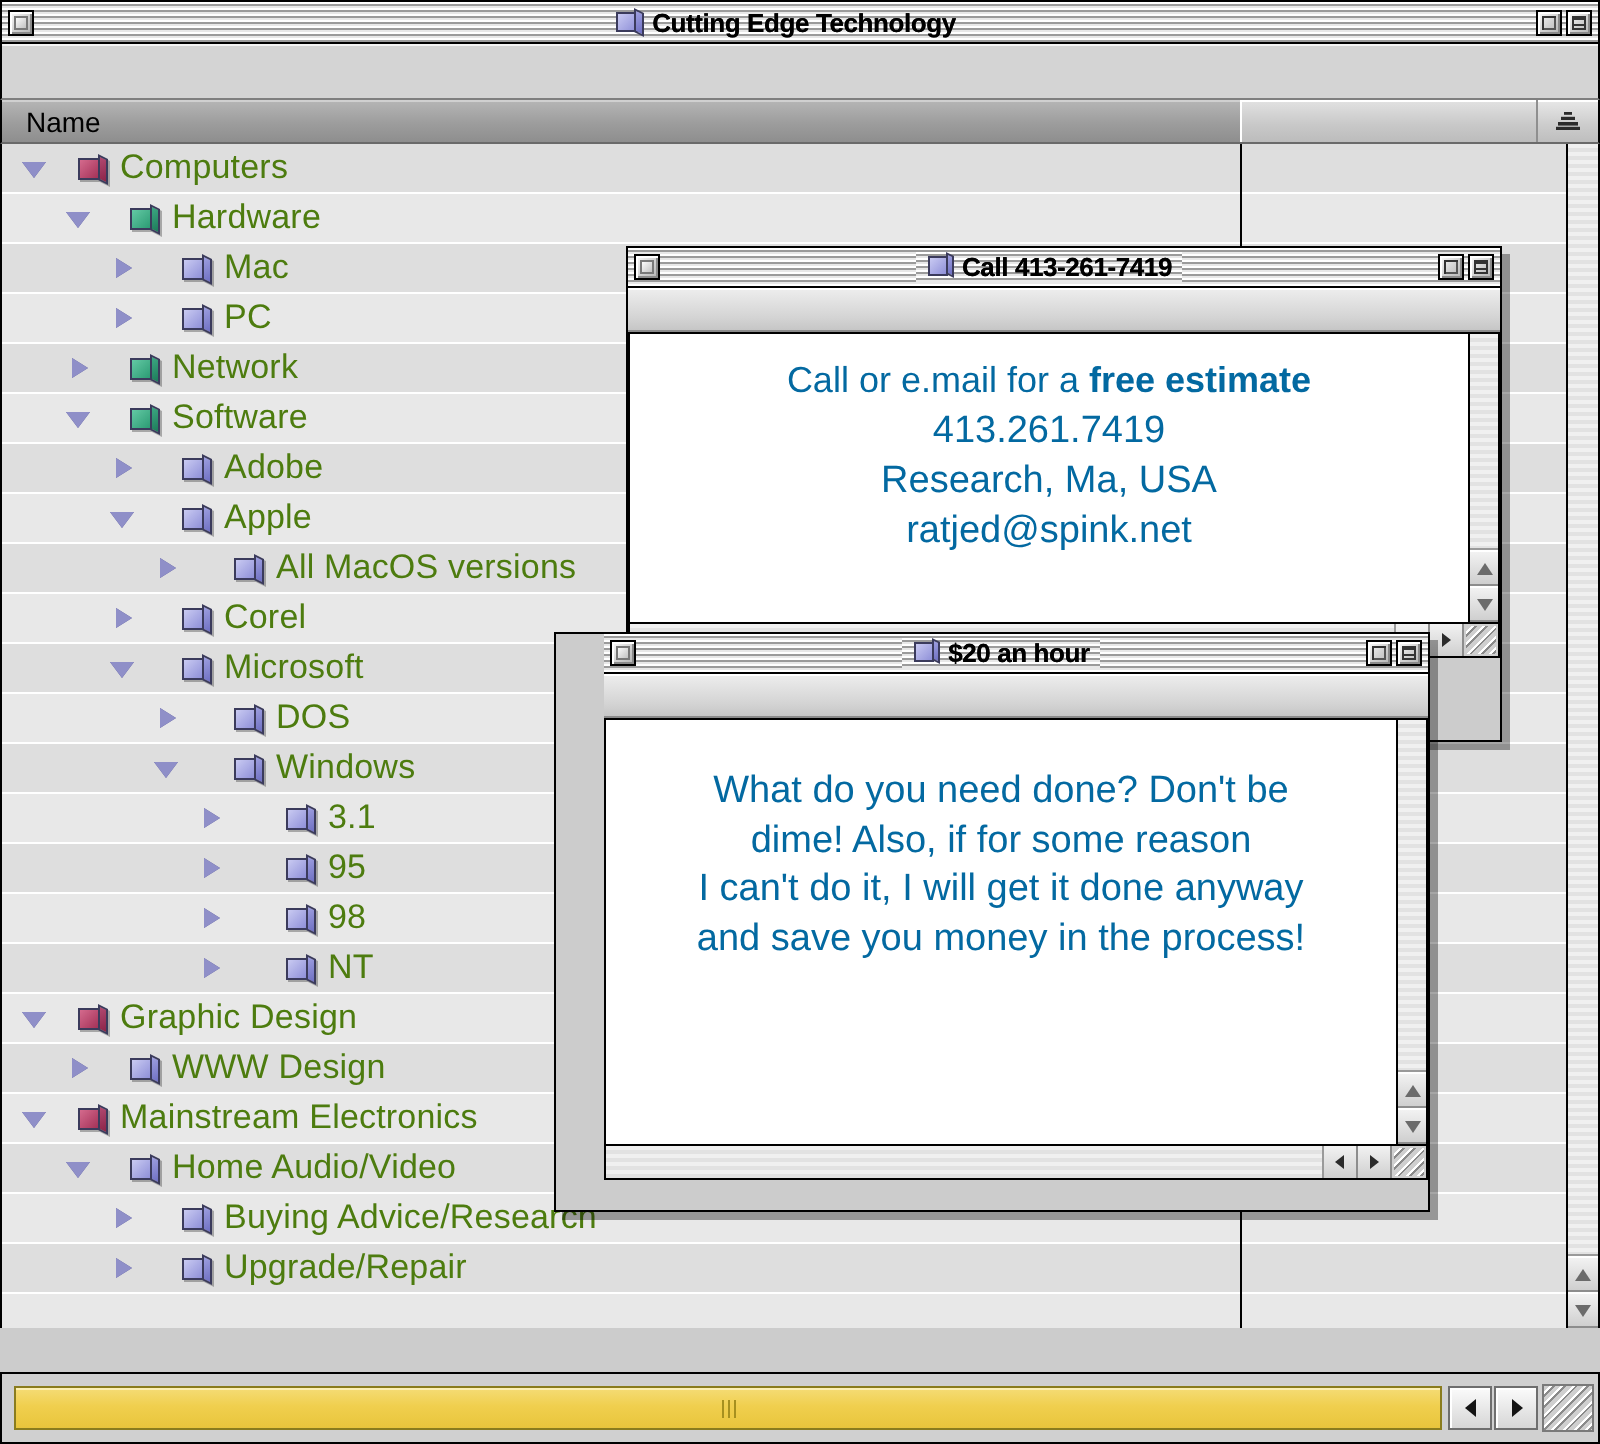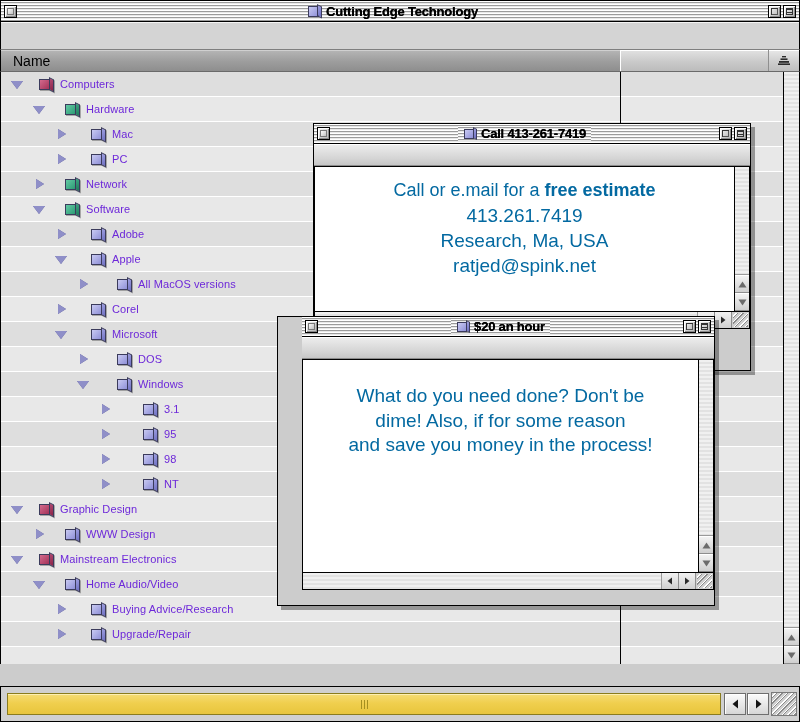--- a/index.html
+++ b/index.html
@@ -101,21 +101,20 @@
     flex: 1 1 auto;
     display: flex;
     align-items: center;
     justify-content: center;
     min-width: 0;
     height: 100%;
     overflow: hidden;
   }
   .tb-title {
     display: inline-flex;
-    align-items: center;
     gap: 4px;
     padding: 0 5px;
     background:
       repeating-linear-gradient(
         to bottom,
         #ffffff 0px, #ffffff 1px,
         #9b9b9b 1px, #9b9b9b 2px,
         #e8e8e8 2px, #e8e8e8 3px
       );
     white-space: nowrap;
@@ -294,22 +293,22 @@
     filter: drop-shadow(0.5px 0.5px 0 #5c5c96);
   }
   .row-icon {
     flex: 0 0 auto;
     width: 16px; height: 15px;
     margin-right: 6px;
     filter: drop-shadow(1px 1px 0 rgba(0,0,0,0.28));
   }
   .row-label {
     font-family: "Liberation Sans", sans-serif;
-    font-size: 11px;
-    color: #6d28d9;
+    font-size: 17px;
+    color: #4d7c0f;
     white-space: nowrap;
     letter-spacing: 0.1px;
   }
 
   
   #main-vscroll {
     position: absolute;
     right: 1px;
     top: 72px;
     width: 16px;
@@ -943,20 +942,21 @@
         <div class="tb-btn shade"></div>
       </div>
     </div>
     <div class="note-body">
       <div class="note-strip"></div>
       <div class="note-inner">
         <div class="note-text">
           <div id="hour-lines">
             <div class="nowrap">What do you need done? Don't be</div>
             <div class="nowrap">dime! Also, if for some reason</div>
+            <div class="nowrap">I can't do it, I will get it done anyway</div>
             <div class="nowrap">and save you money in the process!</div>
           </div>
         </div>
         <div class="note-vsb">
           <div class="sb-track"></div>
           <div class="sb-arrow">
             <svg width="9" height="7" viewBox="0 0 9 7">
                 <polygon points="4.5,0.5 8.5,6.5 0.5,6.5" fill="#6b6b6b"></polygon>
               </svg>
           </div>

